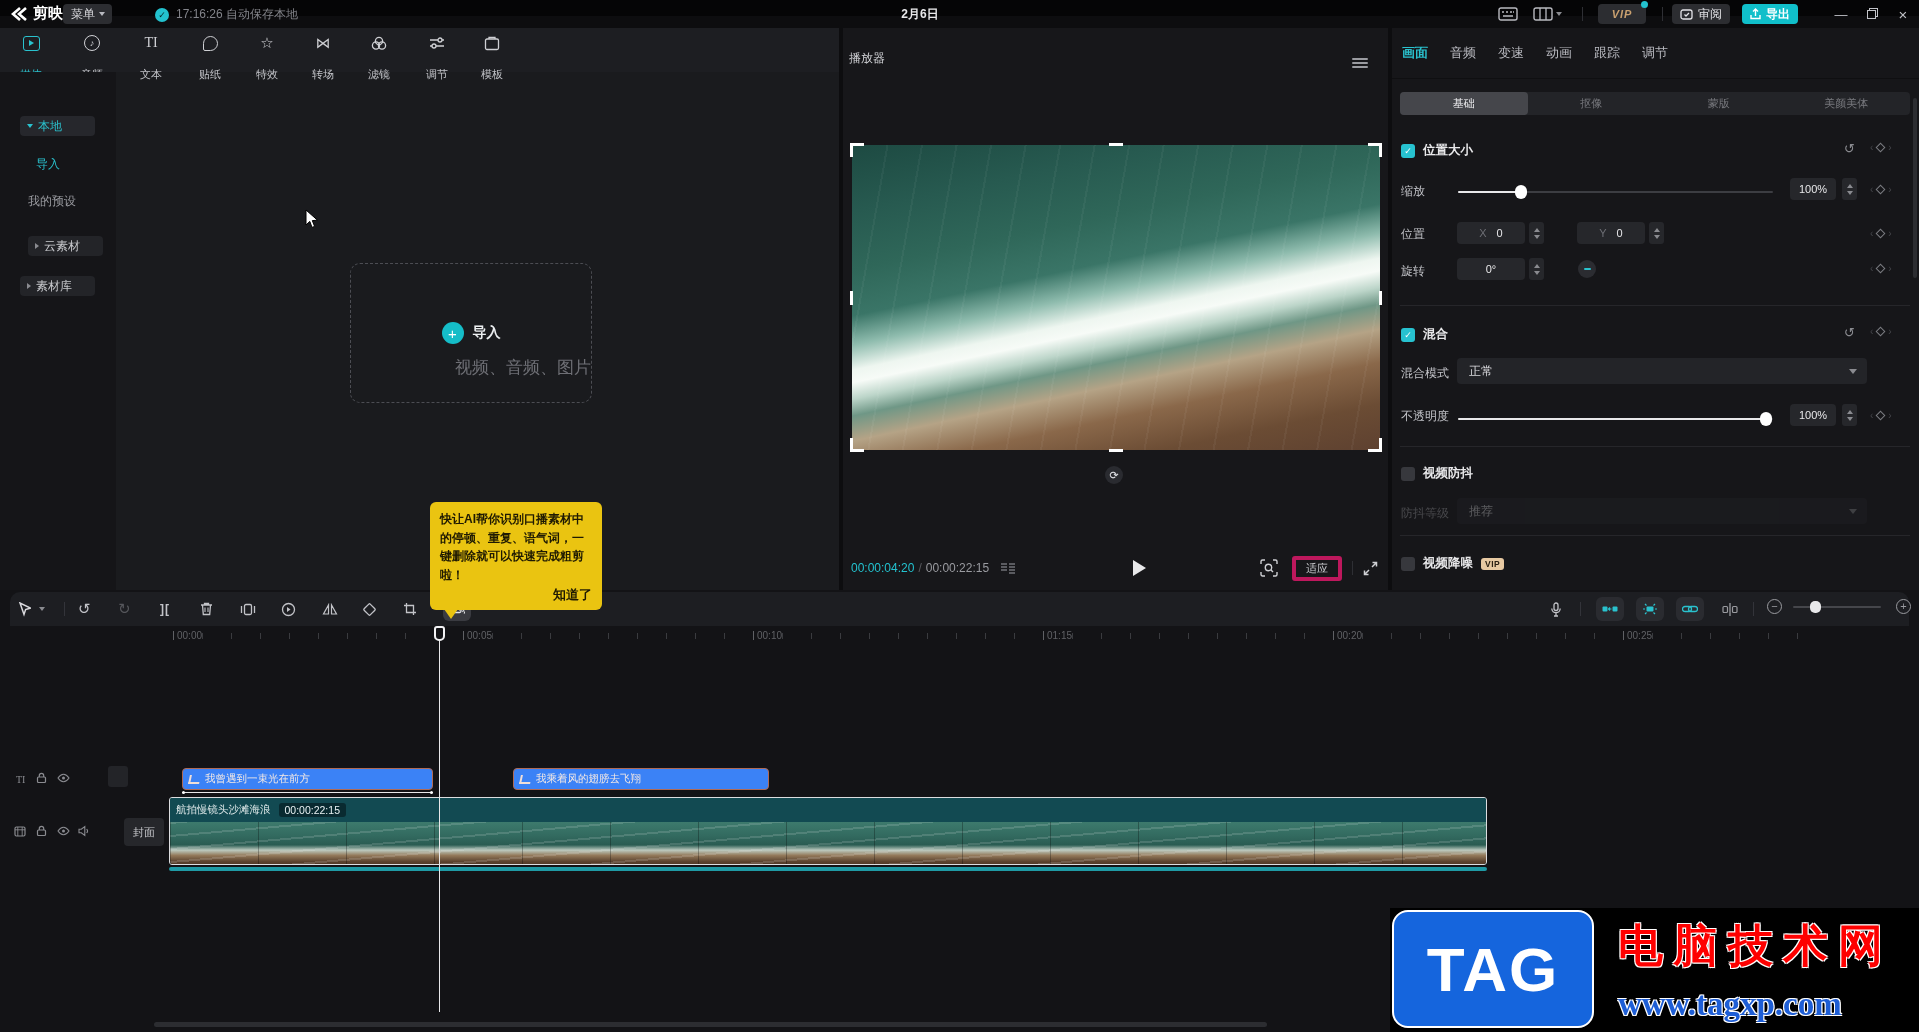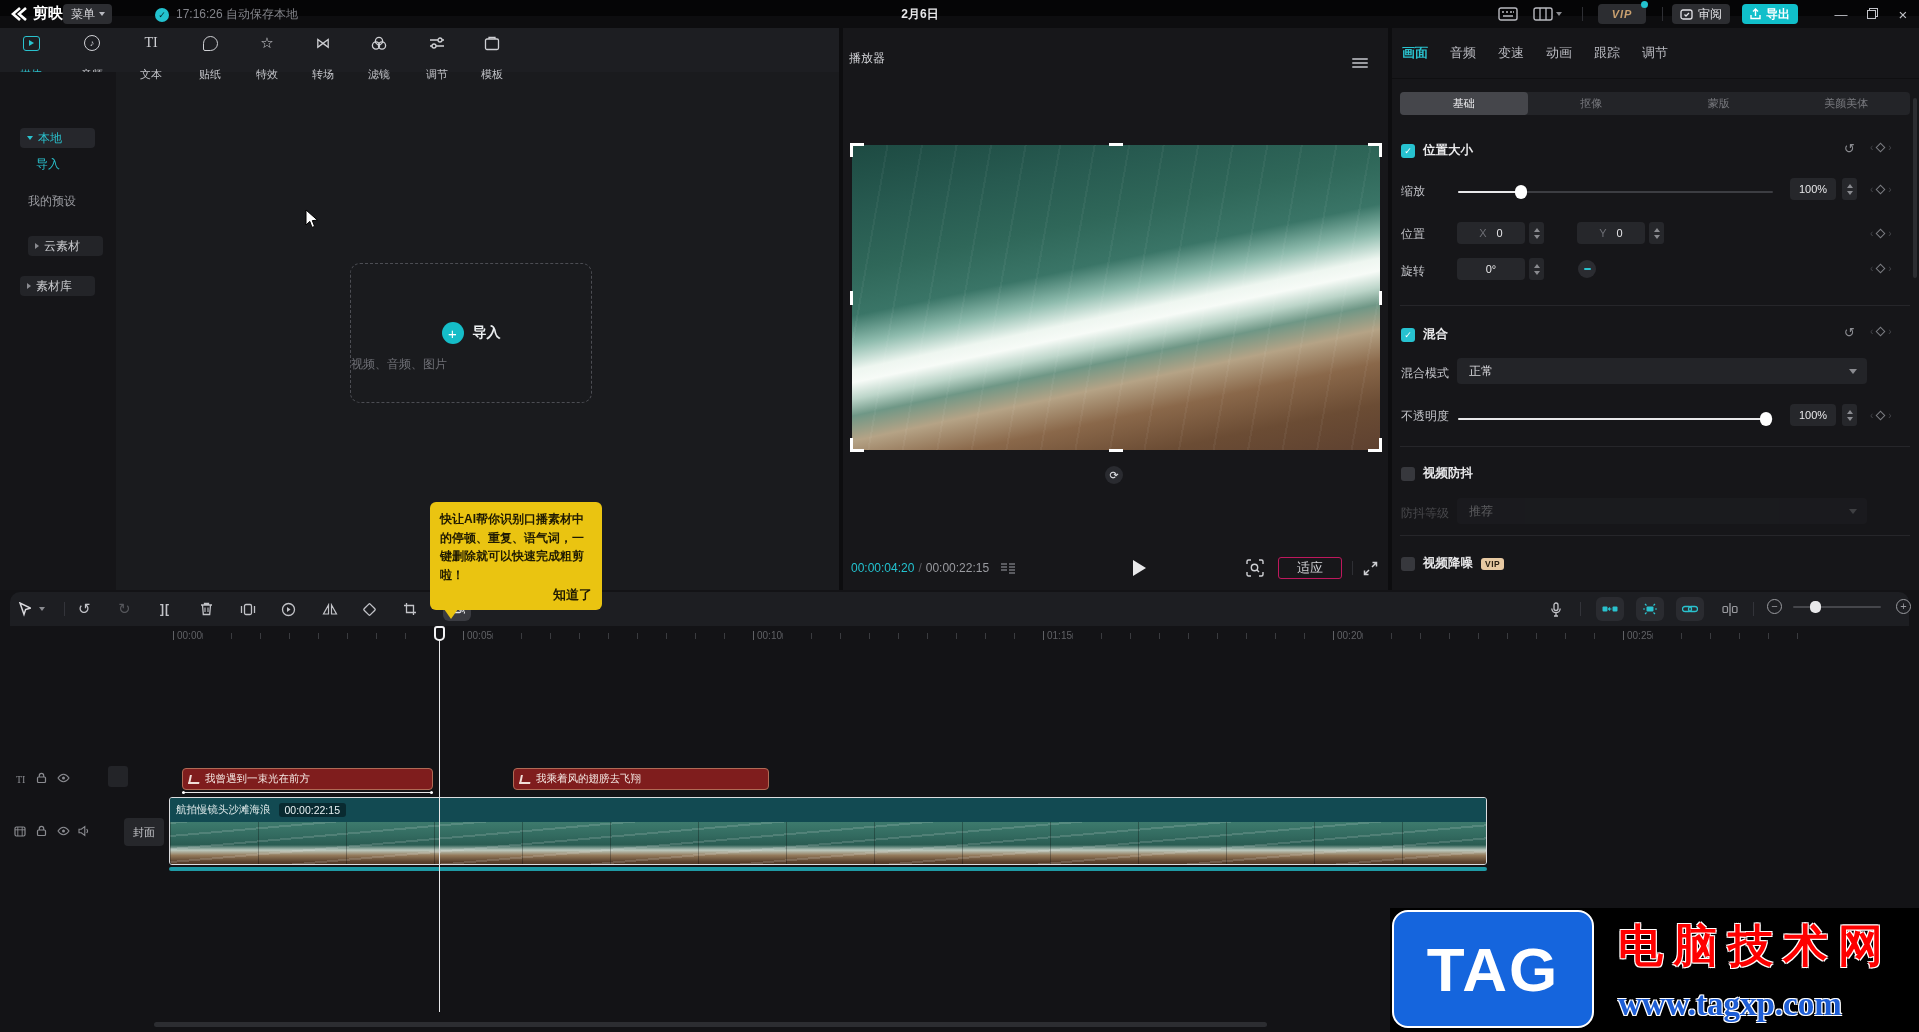--- a/index.html
+++ b/index.html
@@ -48,21 +48,21 @@
   .tri-r{width:0;height:0;border-left:4px solid #8a8b90;border-top:3px solid transparent;border-bottom:3px solid transparent;}
   .tri-d{width:0;height:0;border-top:4px solid #2ac2ce;border-left:3px solid transparent;border-right:3px solid transparent;}
   .sb-item{position:absolute;left:36px;font-size:12px;color:#9b9ca1;}
   .sb-item.sel{color:#2ac2ce;}
 
   
   .import-box{left:350px;top:235px;width:242px;height:140px;border:1px dashed #4c4d53;border-radius:10px;position:absolute;}
   .imp-row{position:absolute;left:0;top:58px;width:100%;justify-content:center;gap:9px;}
   .imp-plus{width:22px;height:22px;border-radius:50%;background:#15bdc8;color:#fff;font-size:15px;display:flex;align-items:center;justify-content:center;}
   .imp-label{color:#eceff1;font-size:14px;font-weight:bold;}
-  .imp-hint{position:absolute;left:0;top:92px;width:100%;text-align:left;color:#6e6f75;font-size:12px;}
+  .imp-hint{position:absolute;left:0;top:92px;width:100%;text-align:right;color:#6e6f75;font-size:17px;}
 
   
   .ai-tip{left:430px;top:474px;width:172px;background:#eac411;border-radius:6px;padding:8px 10px 6px;position:absolute;z-index:60;}
   .ai-tip .txt{color:#1f1a02;font-size:12px;font-weight:bold;line-height:1.55;}
   .ai-tip .ok{display:block;text-align:right;color:#1f1a02;font-size:13px;font-weight:bold;margin-top:2px;}
   .ai-arrow{position:absolute;left:14px;bottom:-9px;width:0;height:0;border-top:10px solid #eac411;border-left:7px solid transparent;border-right:7px solid transparent;}
 
   
   .pl-head{position:absolute;left:6px;top:22px;color:#d5d6da;font-size:12px;}
   .pl-menu{position:absolute;right:20px;top:28px;width:16px;}
@@ -79,21 +79,21 @@
   .mid-h{position:absolute;height:3px;width:14px;background:#fff;left:calc(50% - 7px);}
   .rotate-handle{position:absolute;left:262px;top:438px;width:18px;height:18px;border-radius:50%;background:#2a2b30;color:#dfe0e4;font-size:11px;display:flex;align-items:center;justify-content:center;}
   .pl-bar{position:absolute;left:0;bottom:8px;width:100%;height:28px;}
   .tc-cur{color:#23c2cf;font-size:12px;}
   .tc-sep{color:#5b5c61;font-size:12px;margin:0 4px;}
   .tc-tot{color:#9a9ba0;font-size:12px;}
   .det-ic{display:inline-flex;gap:2px;margin-left:12px;}
   .det-ic i{display:block;width:6px;}
   .det-ic b{display:block;height:2px;background:#5a5b60;margin:1px 0;}
   .play-tri{width:0;height:0;border-left:13px solid #e8e8ea;border-top:8px solid transparent;border-bottom:8px solid transparent;}
-  .fit-pill{border:1px solid #be185d;border-radius:3px;color:#cfd0d4;font-size:13px;padding:1px 18px;}
+  .fit-pill{border:4px solid #be185d;border-radius:3px;color:#cfd0d4;font-size:11px;padding:1px 10px;}
 
   
   .rtabs{position:absolute;left:10px;top:16px;gap:22px;}
   .rtab{font-size:13px;color:#b9bac0;}
   .rtab.active{color:#2ac2ce;font-weight:bold;}
   .rtab-div{position:absolute;left:0;top:50px;width:527px;height:1px;background:#0f0f11;}
   .subtabs{position:absolute;left:8px;top:64px;width:510px;height:23px;background:#232428;border-radius:4px;display:flex;}
   .subtab{flex:1;display:flex;align-items:center;justify-content:center;font-size:11px;color:#77787d;border-radius:4px;}
   .subtab.active{background:#45464b;color:#f0f0f2;}
   .sec-title{font-size:12.5px;font-weight:bold;color:#e8e8ea;}
@@ -137,21 +137,21 @@
   .ruler-label:before{content:"";position:absolute;left:-4px;top:1px;width:1px;height:9px;background:#606165;}
   .minor-ticks{position:absolute;left:173px;top:43px;width:1640px;height:6px;
      background:repeating-linear-gradient(90deg,#3a3b3f 0,#3a3b3f 1px,transparent 1px,transparent 29px);}
   .playhead-pill{position:absolute;left:434px;top:36px;width:11px;height:15px;border:2px solid #f2f2f4;background:#131316;border-radius:3px 3px 5px 5px;z-index:40;}
   .playhead-line{position:absolute;left:439px;top:50px;width:1px;height:372px;background:#e8e8ea;z-index:39;}
 
   .trk-ic{position:absolute;color:#8a8b90;font-size:10px;}
   .trk-stub{position:absolute;left:108px;top:176px;width:20px;height:21px;background:#232428;border-radius:3px;}
   .cover-btn{position:absolute;left:124px;top:228px;width:40px;height:28px;background:#26272b;border-radius:4px;color:#c8c9cd;font-size:11px;display:flex;align-items:center;justify-content:center;}
 
-  .text-clip{position:absolute;top:178px;height:22px;background:#7f1d1d;border:1px solid #b06a55;border-radius:4px;display:flex;align-items:center;padding:8px 6px;gap:5px;overflow:hidden;}
+  .text-clip{position:absolute;top:178px;height:22px;background:#3b82f6;border:1px solid #b06a55;border-radius:4px;display:flex;align-items:center;padding:8px 6px;gap:5px;overflow:hidden;}
   .text-clip .glyph{width:11px;height:9px;border-left:2px solid #f0ded8;border-bottom:2px solid #f0ded8;transform:skewX(-12deg);}
   .text-clip .lb{color:#f4e9e4;font-size:10.5px;white-space:nowrap;}
   .clip-underline{position:absolute;top:202px;height:1px;background:#e8e8ea;}
   .clip-underline:before,.clip-underline:after{content:"";position:absolute;top:-1px;width:3px;height:3px;border-radius:50%;background:#fff;}
   .clip-underline:before{left:0;} .clip-underline:after{right:0;}
 
   .video-clip{position:absolute;left:169px;top:207px;width:1318px;height:68px;border:1px solid #dcdde0;border-radius:3px;overflow:hidden;background:#0f3b42;}
   .vc-label{height:24px;background:#124a52;display:flex;align-items:center;gap:8px;padding:0 6px;}
   .vc-name{color:#dfe9ea;font-size:10.5px;}
   .vc-dur{background:rgba(8,34,40,.8);border-radius:3px;color:#e8f2f3;font-size:10.5px;padding:1px 6px;}
@@ -295,21 +295,21 @@
           <svg width="16" height="15" viewBox="0 0 16 15">
               <rect x="1.5" y="3" width="13" height="10.5" rx="1.5" stroke="#cfd0d4" fill="none" stroke-width="1.3"></rect>
               <path d="M5 3V1.5h6V3" stroke="#cfd0d4" fill="none" stroke-width="1.3"></path>
             </svg>
         </span>
         <span class="lb">模板</span>
       </div>
     </div>
 
     <div class="msidebar">
-      <div class="flex sb-group sel" style="top:56px;">
+      <div class="flex sb-group sel" style="top:44px;">
         <span class="tri-d"></span>
         <span>本地</span>
       </div>
       <div class="sb-item sel" style="top:84px;">导入</div>
       <div class="sb-item" style="top:121px;left:28px;">我的预设</div>
       <div class="flex sb-group" style="top:164px;margin-left:8px;">
         <span class="tri-r"></span>
         <span>云素材</span>
       </div>
       <div class="flex sb-group" style="top:204px;">

